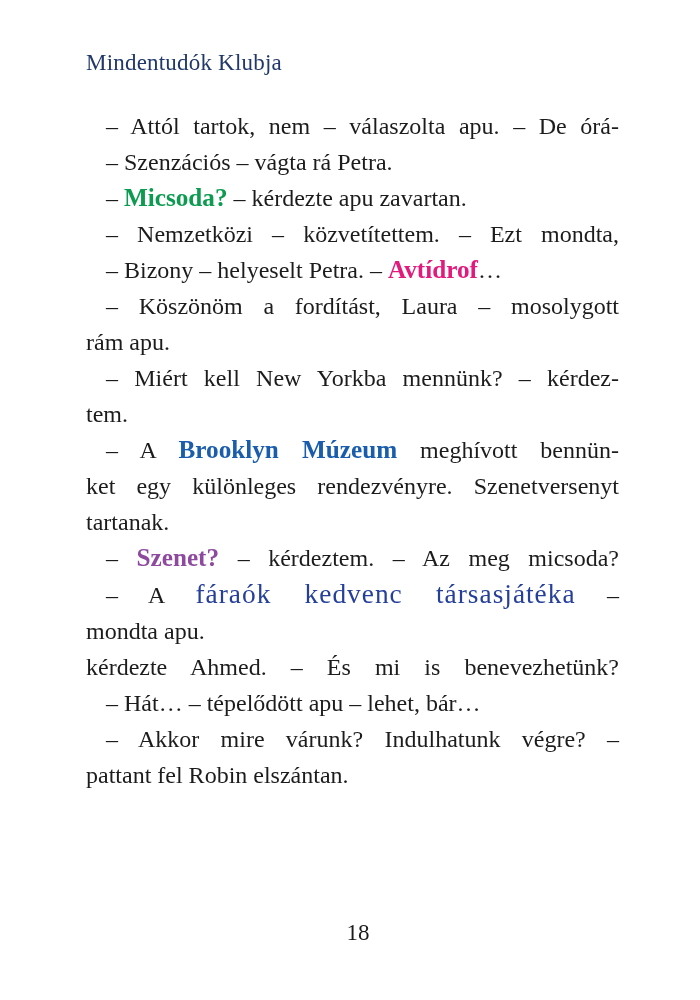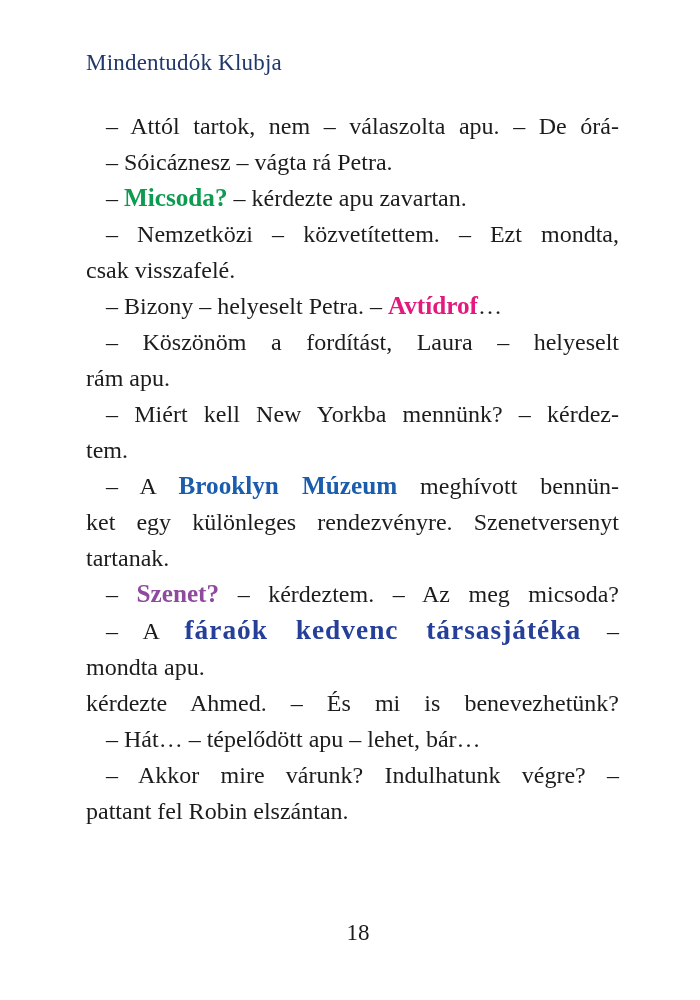--- a/index.html
+++ b/index.html
@@ -43,46 +43,45 @@
     text-align: justify;
     text-align-last: justify;
     text-justify: inter-word;
   }
   .seg-plain { color: var(--body-ink, #1c1c1c); }
   .seg-orange  { color: var(--orange,  #ef9227); font-weight: bold; font-size: 1.05em; }
   .seg-green   { color: var(--green,   #0c9b50); font-weight: bold; font-size: 1.05em; }
   .seg-magenta { color: var(--magenta, #e31a7d); font-weight: bold; font-size: 1.05em; margin-top: 10px; }
   .seg-blue    { color: var(--blue,    #1a5dac); font-weight: bold; font-size: 1.05em; }
   .seg-purple  { color: var(--purple,  #8d4a9e); font-weight: bold; font-size: 1.05em; }
-  .seg-navy    { color: var(--navy,    #26409a); font-weight: bold; font-size: 1.14em; letter-spacing: 1px; }
+  .seg-navy    { color: var(--navy,    #26409a); font-weight: normal; font-size: 1.14em; letter-spacing: 1px; }
   .seg-maroon  { color: var(--maroon,  #7c2150); font-weight: bold; font-size: 1.1em; }
   .page-number {
     position: absolute;
     left: 8px;
     top: 920px;
     width: 700px;
     text-align: center;
     font-size: 23px;
     color: var(--body-ink, #1c1c1c);
   }
 </style>
 </head>
 <body>
 
 <div class="page" style="--header-navy: #21386b; --body-ink: #1c1c1c; --orange: #ef9227; --green: #0c9b50; --magenta: #e31a7d; --blue: #1a5dac; --purple: #8d4a9e; --navy: #26409a; --maroon: #7c2150;">
   <div class="running-header">Mindentudók Klubja</div>
 
   <div class="text-block">
       <div class="line indent justify"><span class="seg-plain">– Attól tartok, nem – válaszolta apu. – De órá-</span></div>
-      <div class="line indent"><span class="seg-plain">– Sóicáznesz – vágta rá Petra.</span></div>
+      <div class="line indent"><span class="seg-plain">– Szenzációs – vágta rá Petra.</span></div>
       <div class="line indent"><span class="seg-plain">– </span><span class="seg-green">Micsoda?</span><span class="seg-plain"> – kérdezte apu zavartan.</span></div>
       <div class="line indent justify"><span class="seg-plain">– Nemzetközi – közvetítettem. – Ezt mondta,</span></div>
-      <div class="line"><span class="seg-plain">csak visszafelé.</span></div>
       <div class="line indent"><span class="seg-plain">– Bizony – helyeselt Petra. – </span><span class="seg-magenta">Avtídrof</span><span class="seg-plain">…</span></div>
-      <div class="line indent justify"><span class="seg-plain">– Köszönöm a fordítást, Laura – helyeselt</span></div>
+      <div class="line indent justify"><span class="seg-plain">– Köszönöm a fordítást, Laura – mosolygott</span></div>
       <div class="line"><span class="seg-plain">rám apu.</span></div>
       <div class="line indent justify"><span class="seg-plain">– Miért kell New Yorkba mennünk? – kérdez-</span></div>
       <div class="line"><span class="seg-plain">tem.</span></div>
       <div class="line indent justify"><span class="seg-plain">– A </span><span class="seg-blue">Brooklyn Múzeum</span><span class="seg-plain"> meghívott bennün-</span></div>
       <div class="line justify"><span class="seg-plain">ket egy különleges rendezvényre. Szenetversenyt</span></div>
       <div class="line"><span class="seg-plain">tartanak.</span></div>
       <div class="line indent justify"><span class="seg-plain">– </span><span class="seg-purple">Szenet?</span><span class="seg-plain"> – kérdeztem. – Az meg micsoda?</span></div>
       <div class="line indent justify"><span class="seg-plain">– A </span><span class="seg-navy">fáraók kedvenc társasjátéka</span><span class="seg-plain"> –</span></div>
       <div class="line"><span class="seg-plain">mondta apu.</span></div>
       <div class="line justify"><span class="seg-plain">kérdezte Ahmed. – És mi is benevezhetünk?</span></div>

